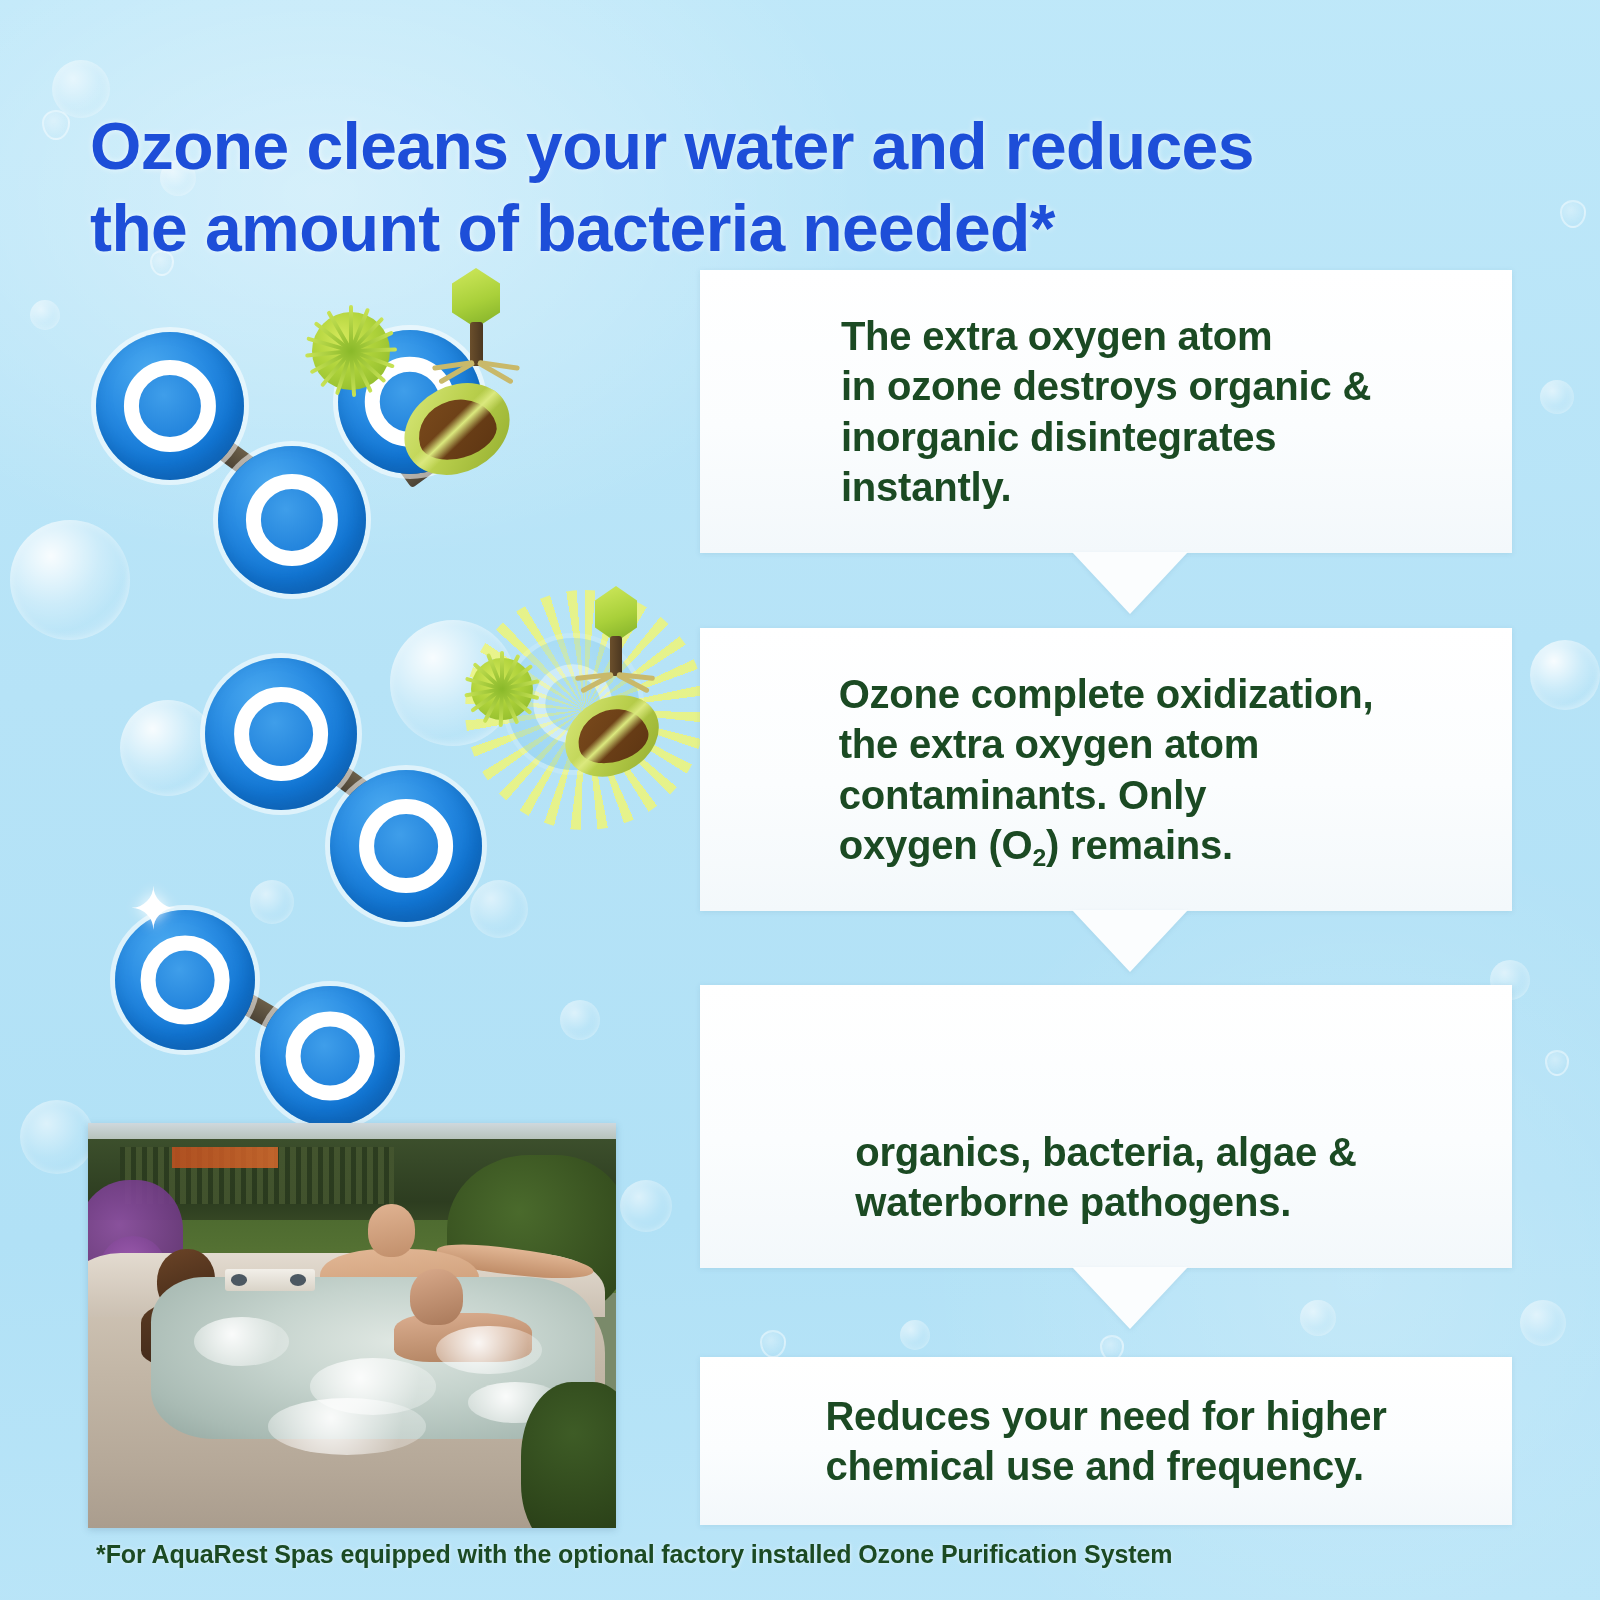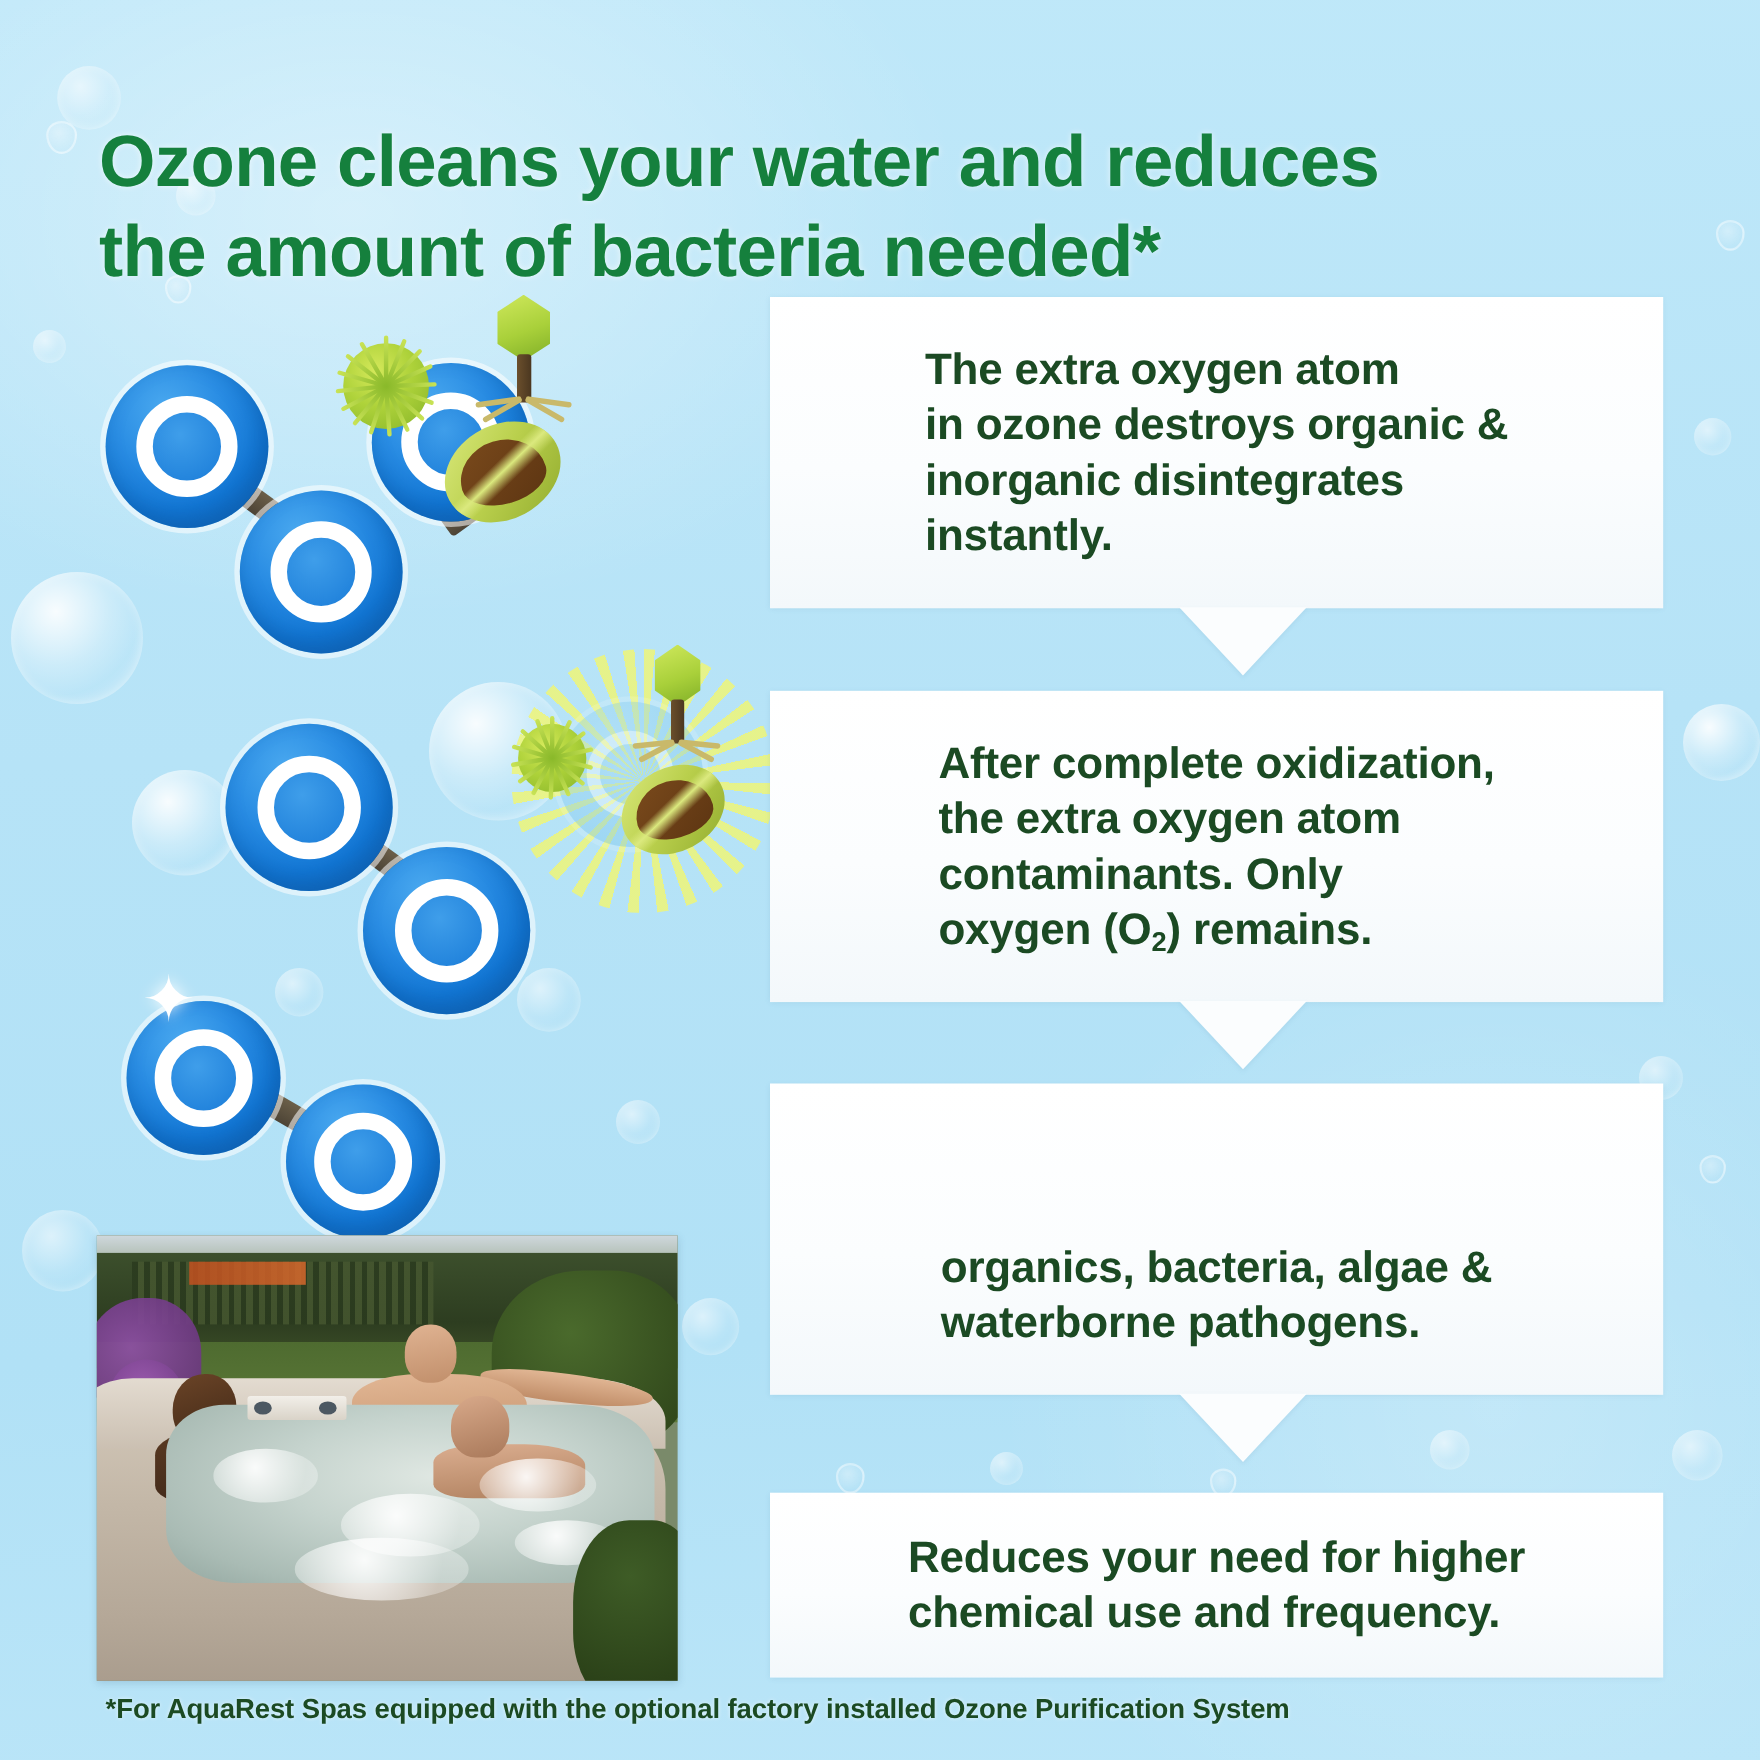--- a/index.html
+++ b/index.html
@@ -41,21 +41,21 @@
     border: 2px solid rgba(255,255,255,0.42);
     background: radial-gradient(circle at 40% 34%, rgba(255,255,255,0.34), rgba(255,255,255,0.03) 70%);
   }
 
   
   #headline {
     position: absolute;
     left: 90px;
     top: 62px;
     width: 1330px;
-    color: #15803d;
+    color: #1d4ed8;
     font-size: 66px;
     line-height: 1.24;
     font-weight: 700;
     letter-spacing: -0.6px;
     text-shadow: 0 0 6px rgba(255,255,255,0.65);
   }
   #headline .hl-line { display: block; white-space: nowrap; }
 
   
   .info-box {
@@ -506,21 +506,21 @@
       <span>The extra oxygen atom</span><br>
       <span>in ozone destroys organic &amp;</span><br>
       <span>inorganic disintegrates</span><br>
       <span>instantly.</span>
     </div>
   </div>
   <div class="pointer" style="left:1072px; top:552px;"></div>
 
   <div class="info-box" id="box2" style="left:700px; top:628px; width:812px; height:283px;">
     <div class="info-text">
-      <span>After complete oxidization,</span><br>
+      <span>Ozone complete oxidization,</span><br>
       <span>the extra oxygen atom</span><br>
       <span>contaminants. Only</span><br>
       <span>oxygen (O</span><sub>2</sub><span>) remains.</span>
     </div>
   </div>
   <div class="pointer" style="left:1072px; top:910px;"></div>
 
   <div class="info-box" id="box3" style="left:700px; top:985px; width:812px; height:283px;">
     <div class="info-text">
       <br>

